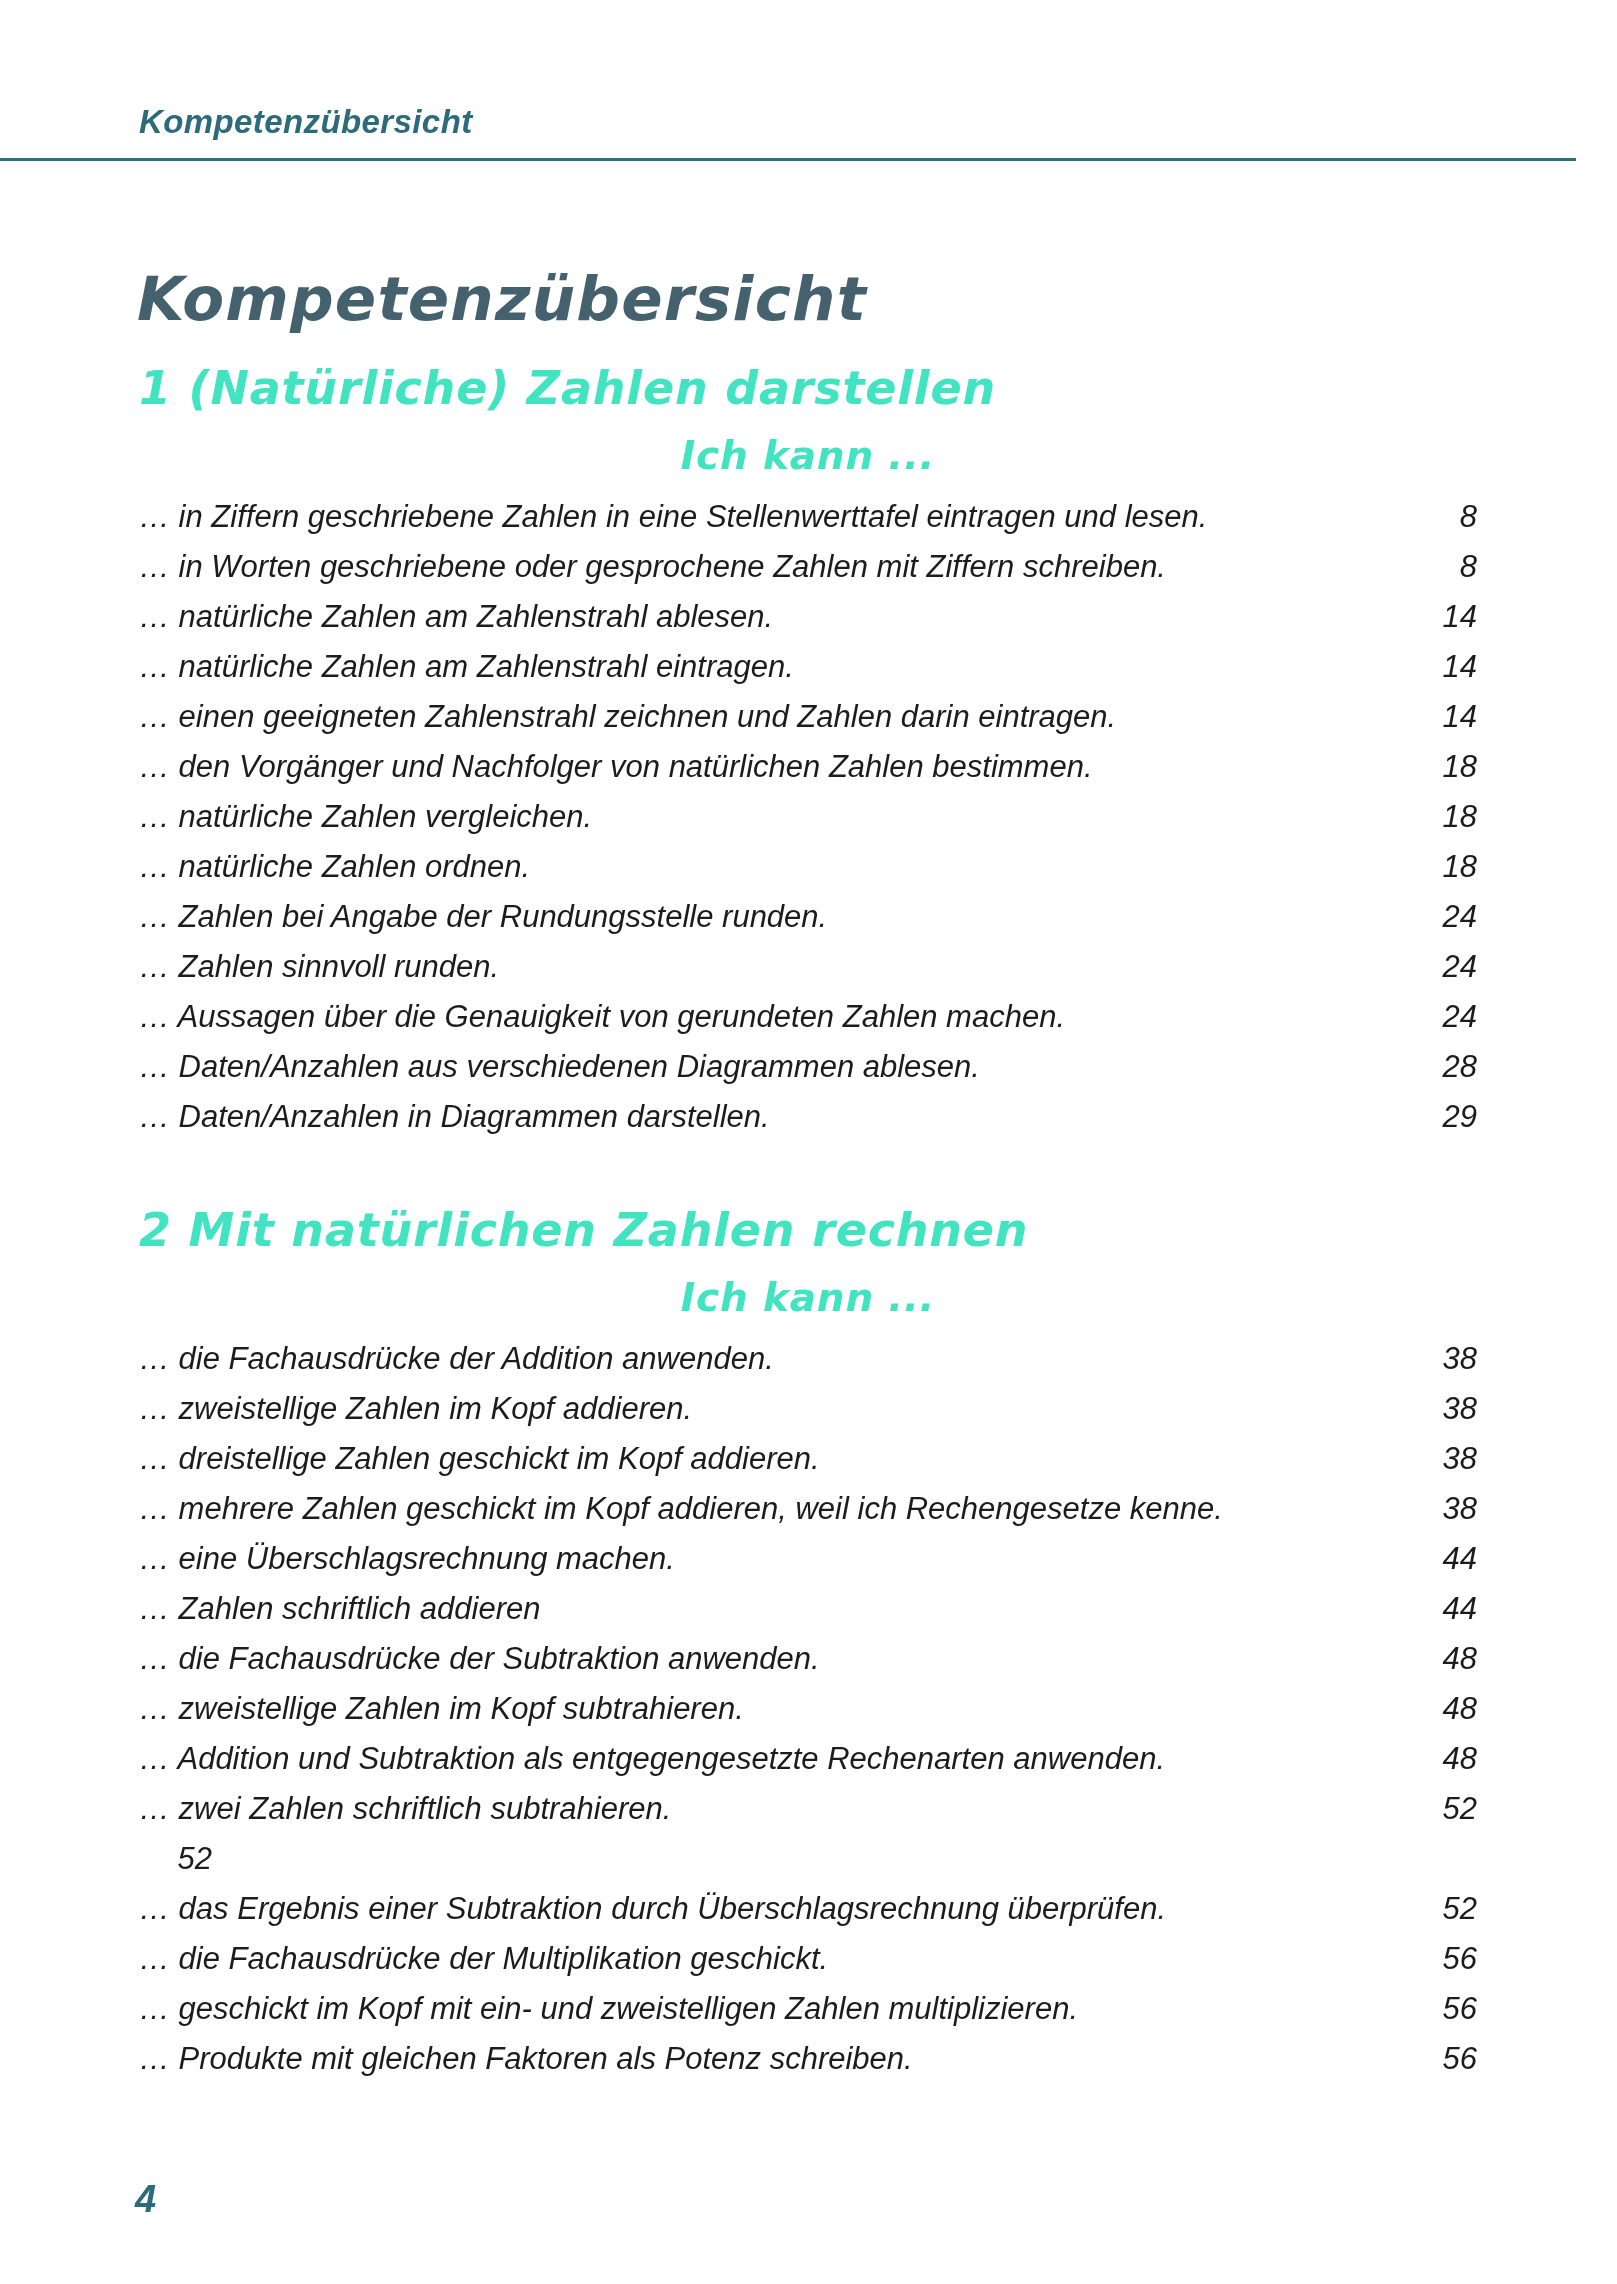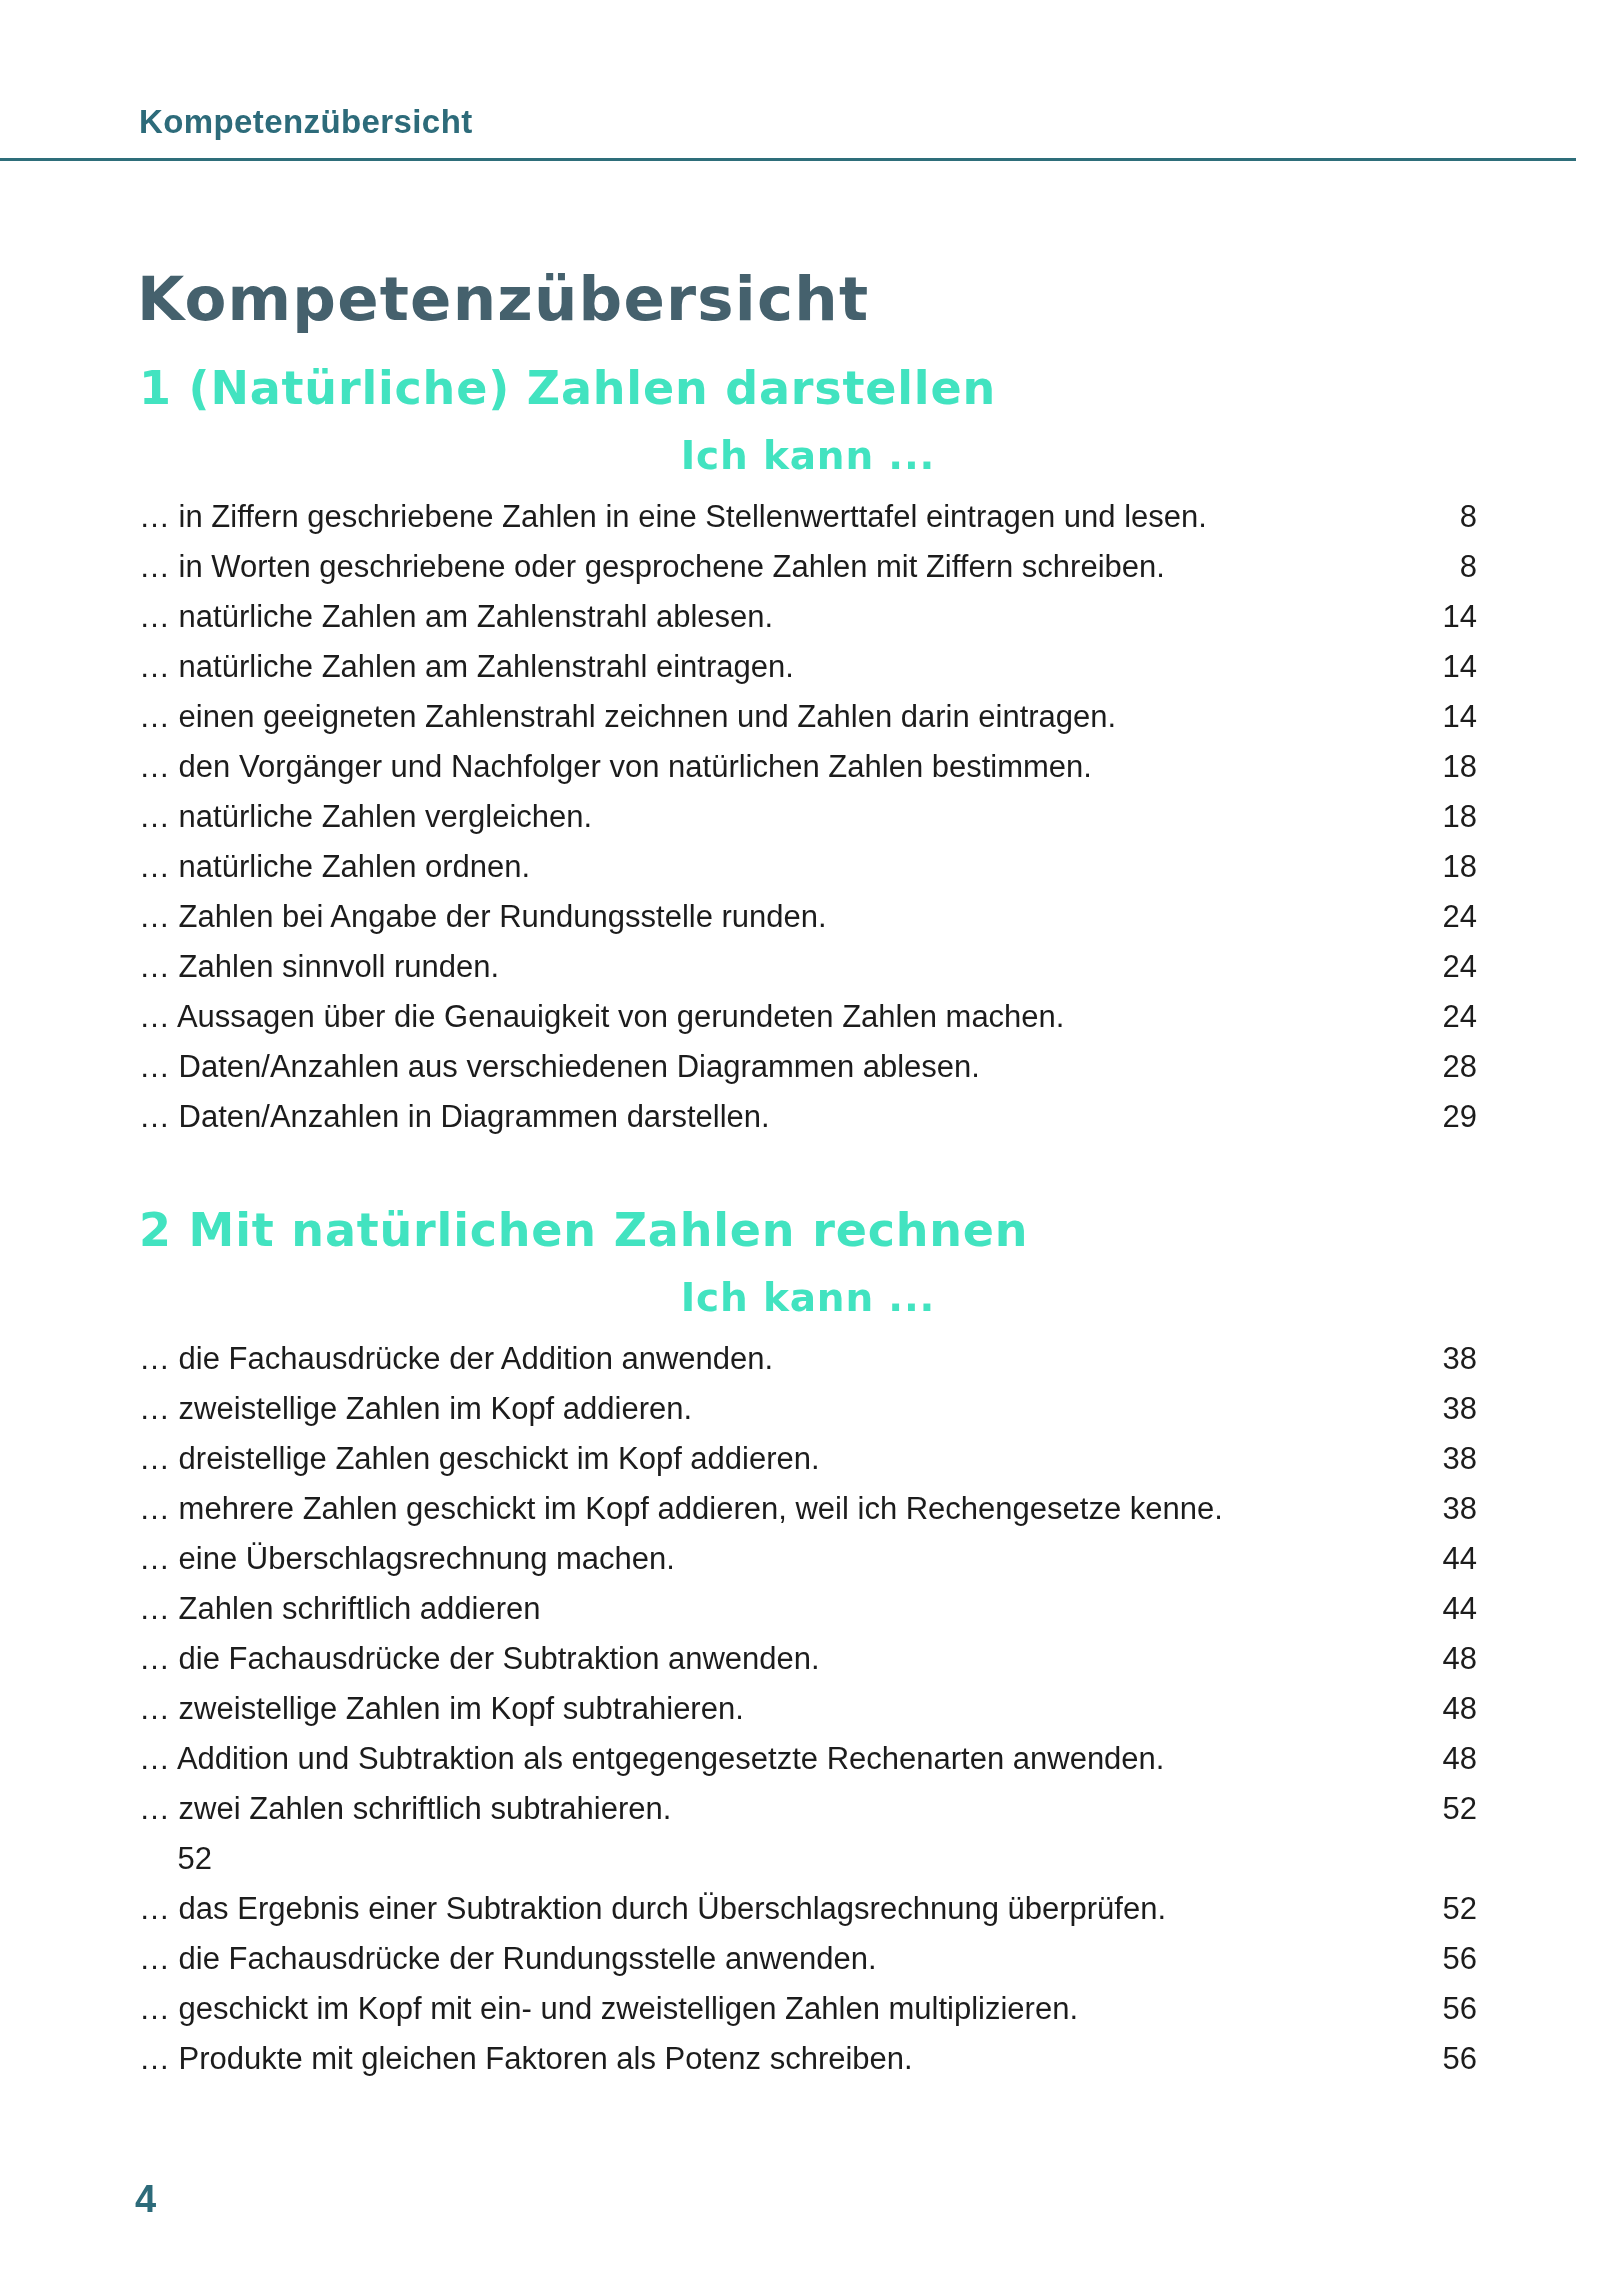--- a/index.html
+++ b/index.html
@@ -3,20 +3,21 @@
 <meta charset="utf-8">
 <style>
   html, body { margin: 0; padding: 0; background: #ffffff; }
   .page {
     position: relative;
     width: 1576px;
     height: 2284px;
     background: #ffffff;
     font-family: "Liberation Sans", sans-serif;
     overflow: hidden;
+    font-style: italic;
   }
   .running-head {
     position: absolute;
     left: 139px;
     top: 105px;
     font-size: 33px;
     line-height: 1;
     font-weight: 600;
     letter-spacing: 0.4px;
     color: #2d6b7a;
@@ -235,21 +236,21 @@
         <div class="toc-row">
           <span class="toc-page">52</span>
         </div>
 
         <div class="toc-row">
           <span class="toc-text">… das Ergebnis einer Subtraktion durch Überschlagsrechnung überprüfen.</span>
           <span class="toc-page">52</span>
         </div>
 
         <div class="toc-row">
-          <span class="toc-text">… die Fachausdrücke der Rundungsstelle anwenden.</span>
+          <span class="toc-text">… die Fachausdrücke der Multiplikation geschickt.</span>
           <span class="toc-page">56</span>
         </div>
 
         <div class="toc-row">
           <span class="toc-text">… geschickt im Kopf mit ein- und zweistelligen Zahlen multiplizieren.</span>
           <span class="toc-page">56</span>
         </div>
 
         <div class="toc-row">
           <span class="toc-text">… Produkte mit gleichen Faktoren als Potenz schreiben.</span>

